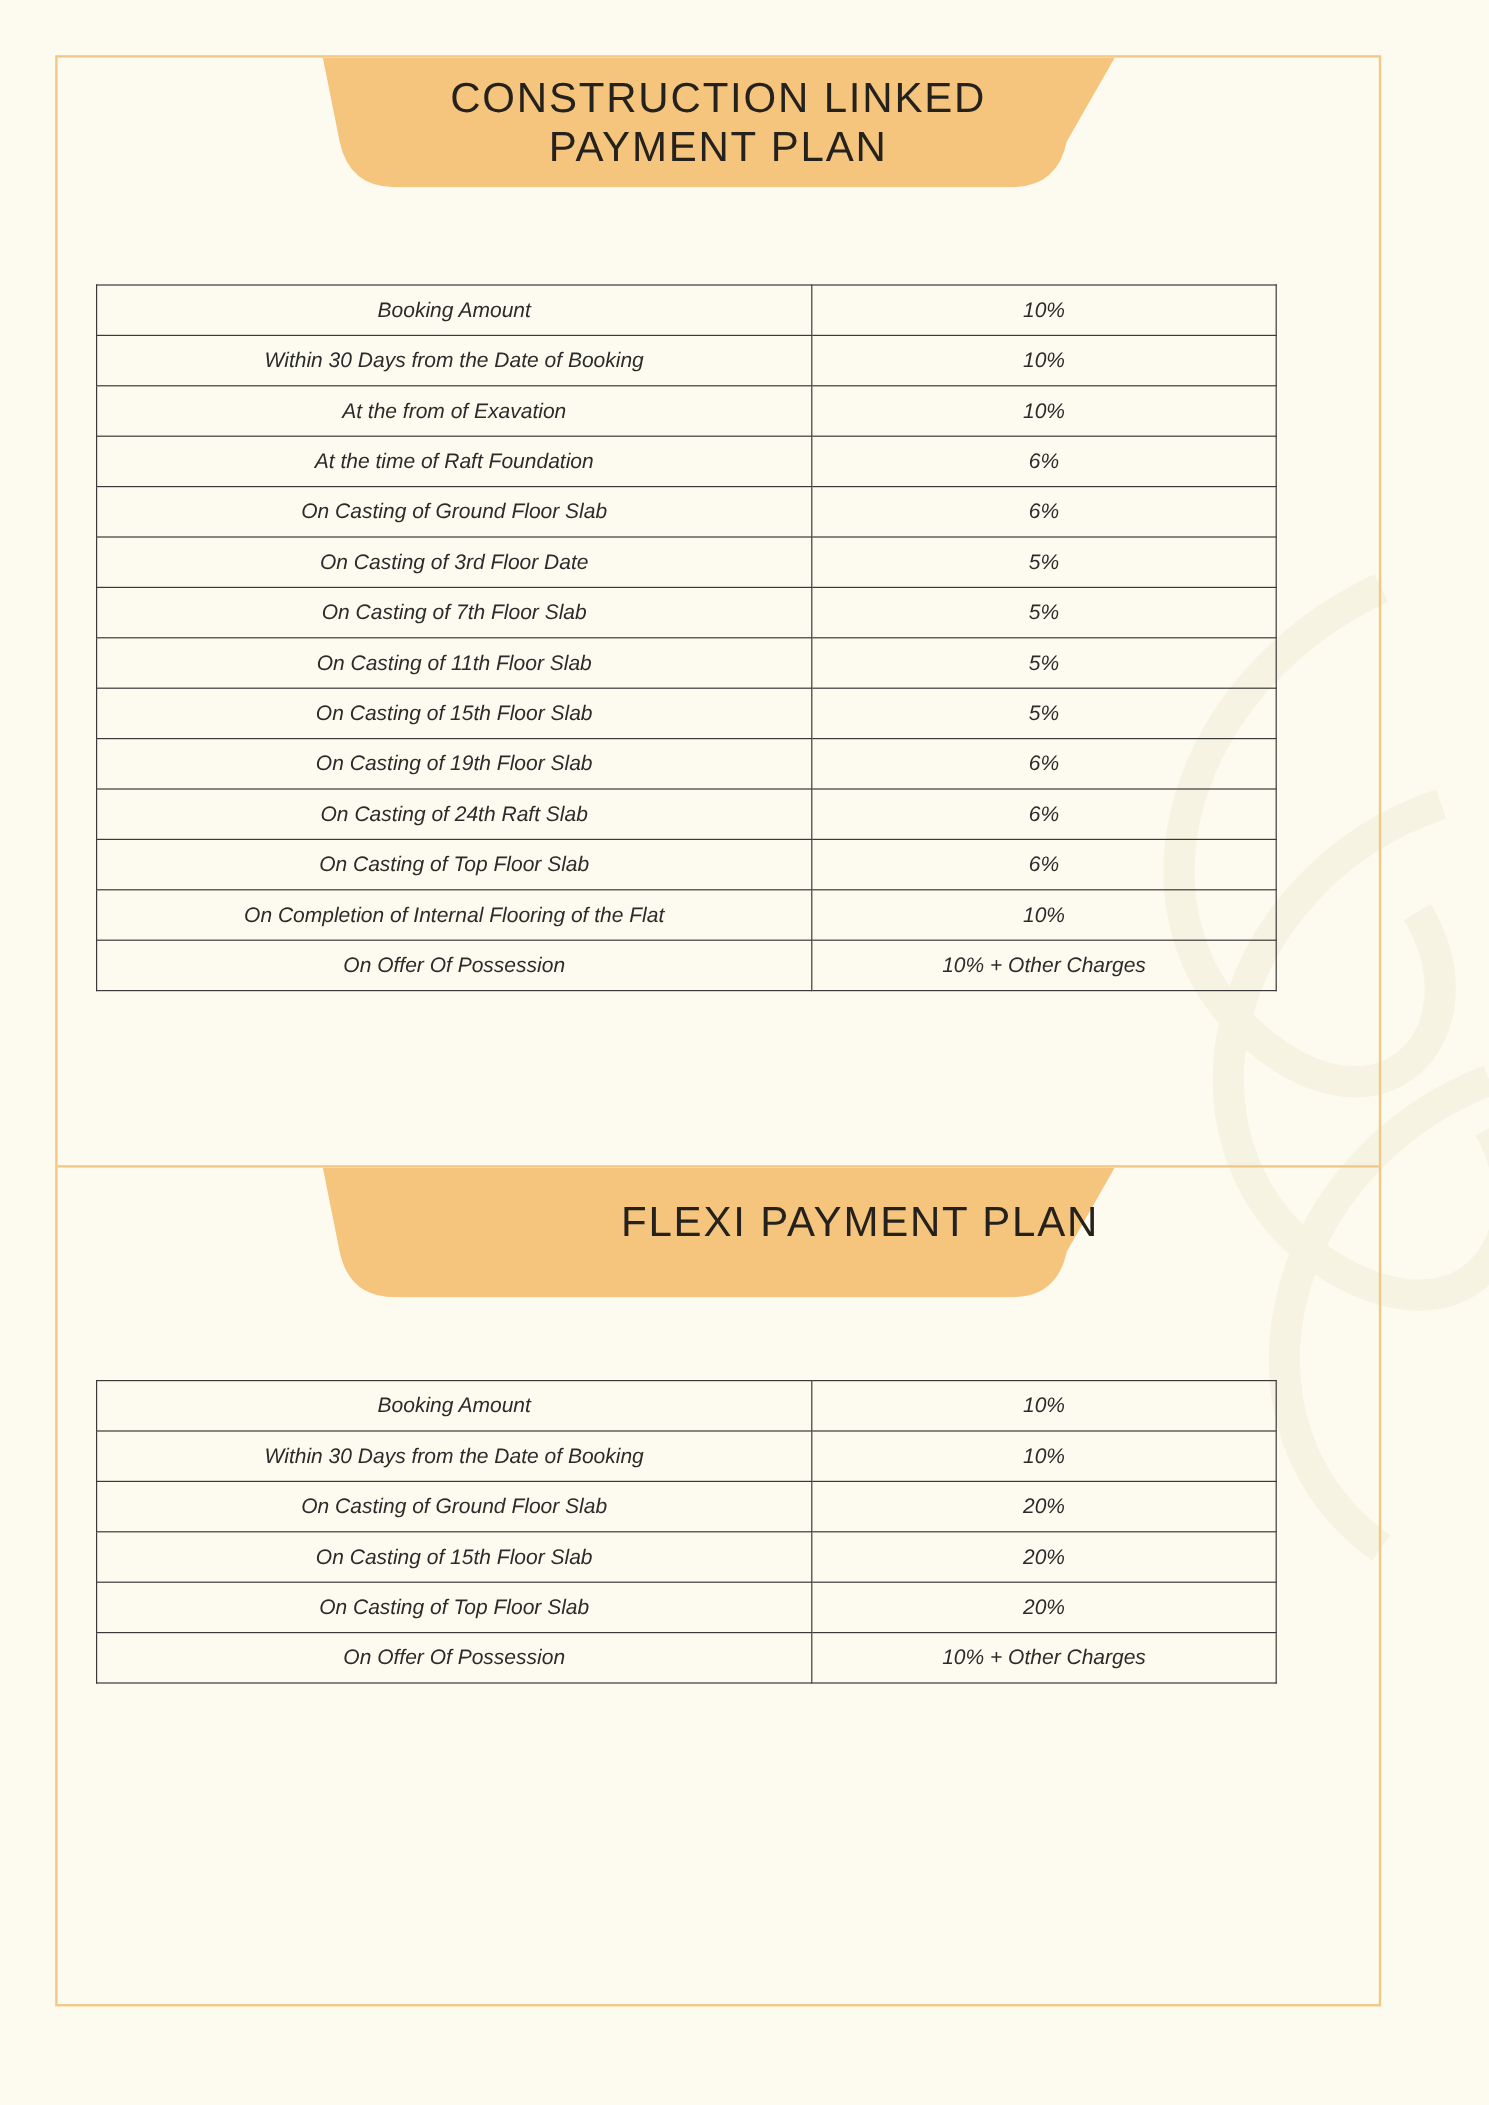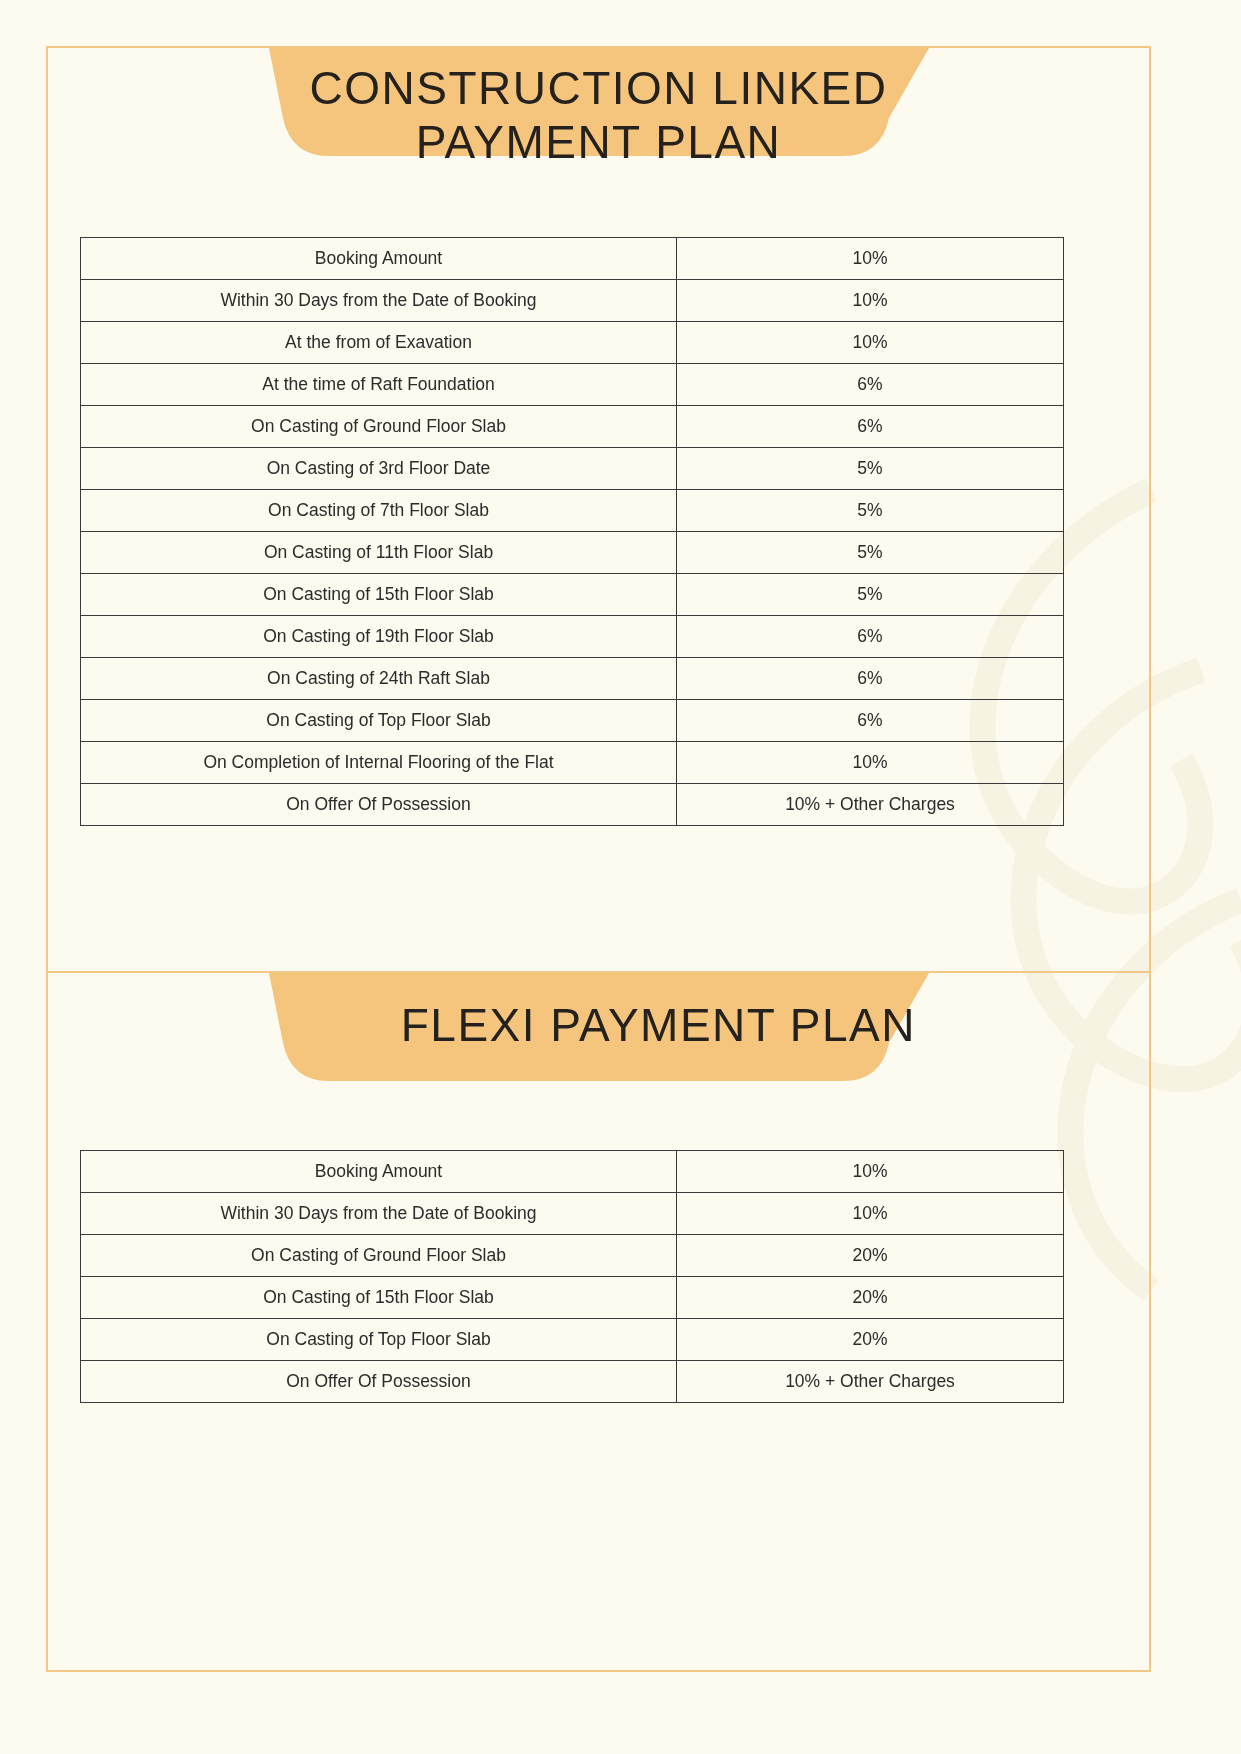--- a/index.html
+++ b/index.html
@@ -66,21 +66,21 @@
     padding: 14px 10px 18px 10px;
   }
   .banner-bg {
     position: absolute;
     left: 50%;
     transform: translateX(-50%);
     z-index: 1;
   }
 
   .banner-title {
-    font-size: 46px;
+    font-size: 35px;
     letter-spacing: 1.5px;
     line-height: 1.17;
     font-weight: 400;
     margin: 0;
     white-space: pre-line;
   }
 
   table.plan {
     position: absolute;
     border-collapse: collapse;
@@ -91,20 +91,21 @@
   }
   table.plan td {
     border: 1px solid #3a3a3a;
     height: 41px;
     font-size: 17.5px;
     text-align: center;
     color: #2b2b2b;
     padding: 0 6px;
     vertical-align: middle;
     font-weight: 400;
+    font-style: italic;
   }
   table.plan td.label { width: 583px; }
   table.plan td.value { width: 374px; }
 
   .t1 { top: 189px; }
   .t2 { top: 123px; }
 </style>
 </head>
 <body>
 

